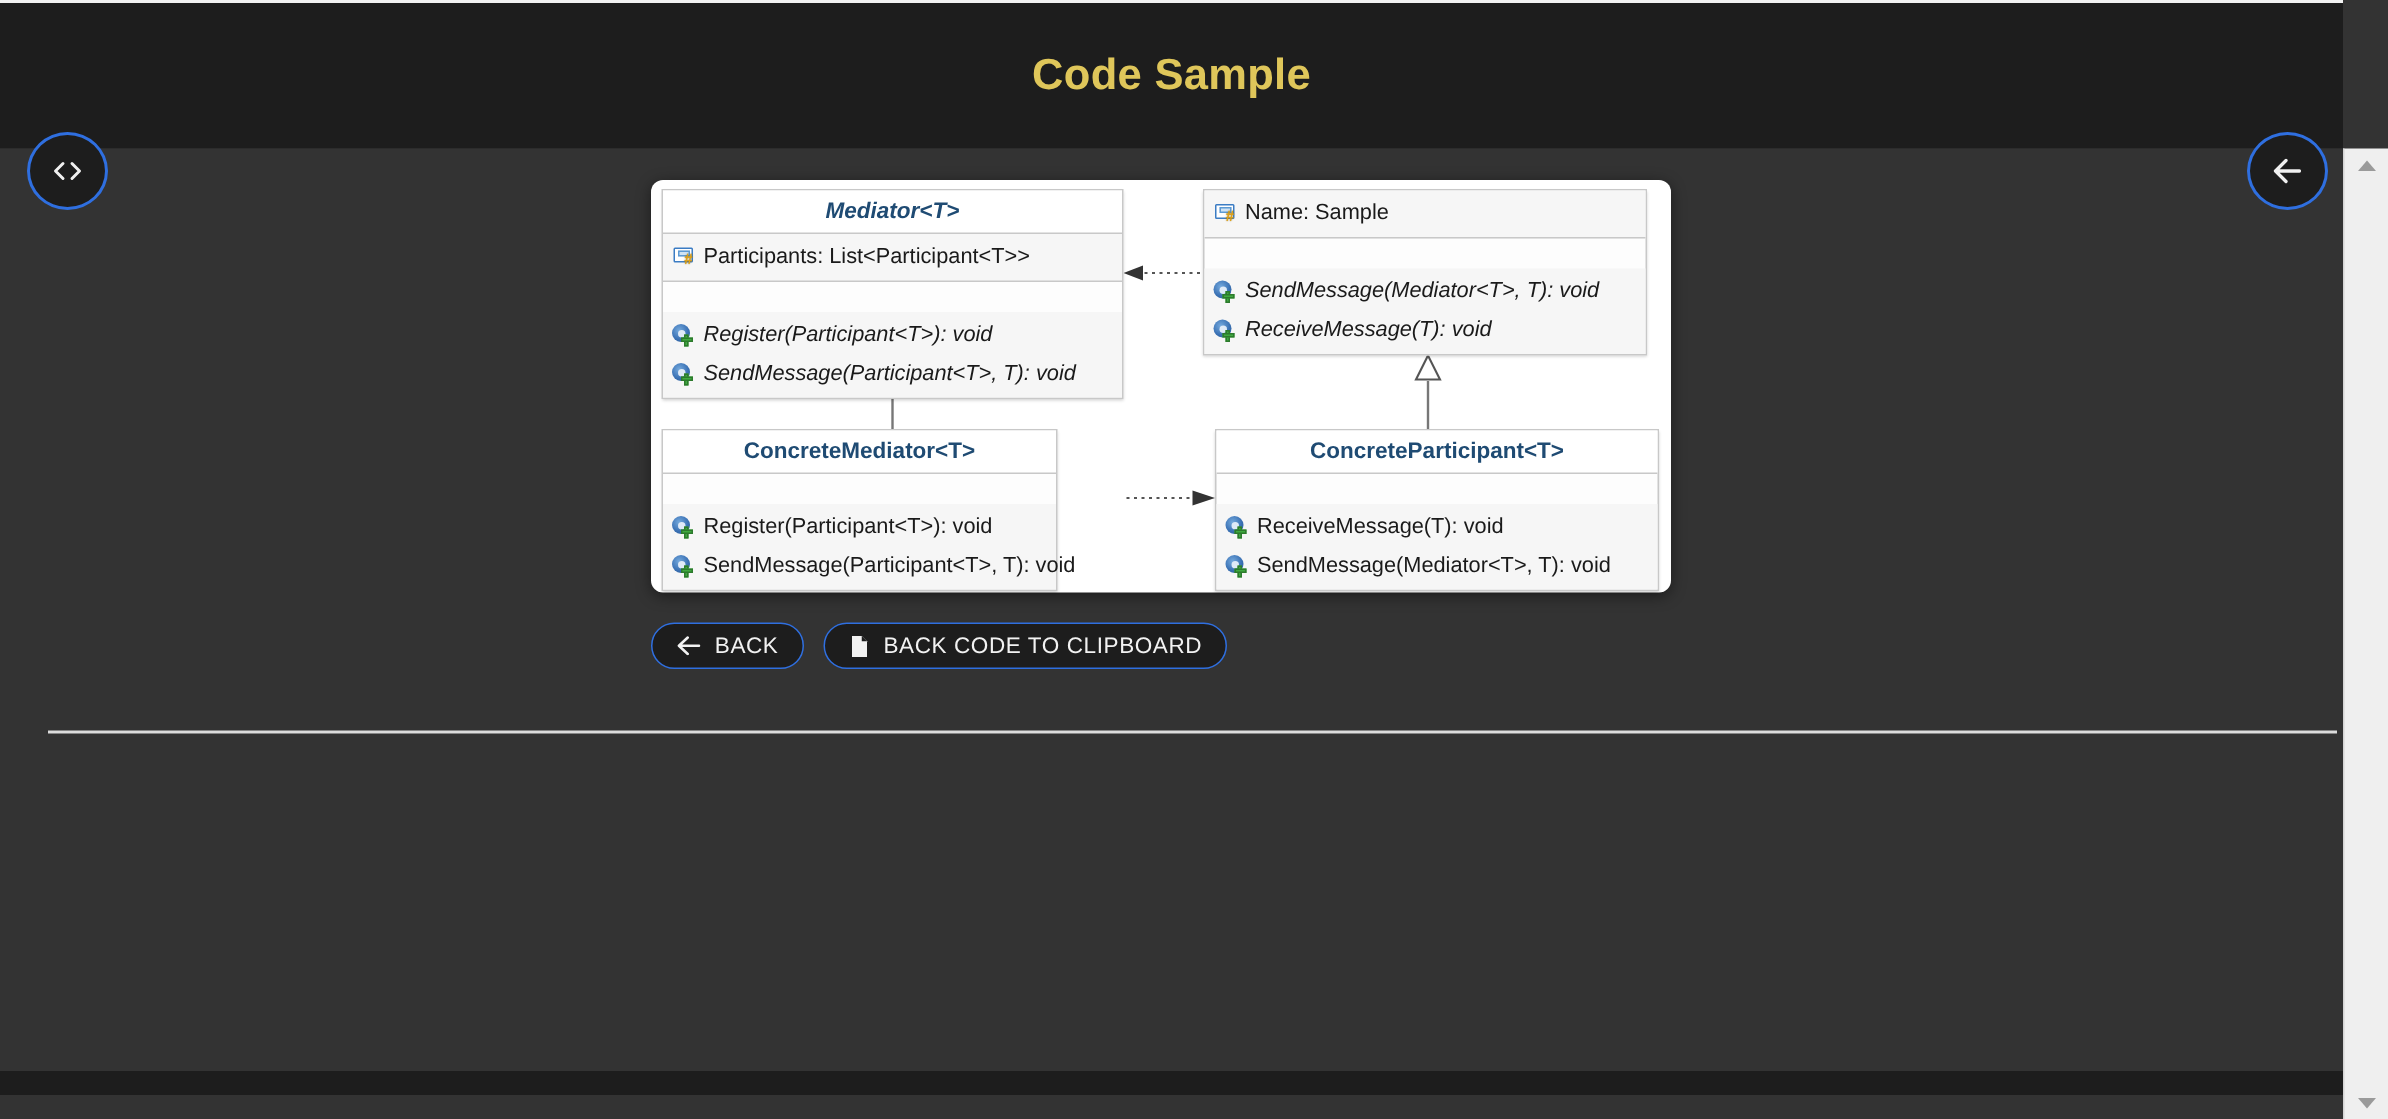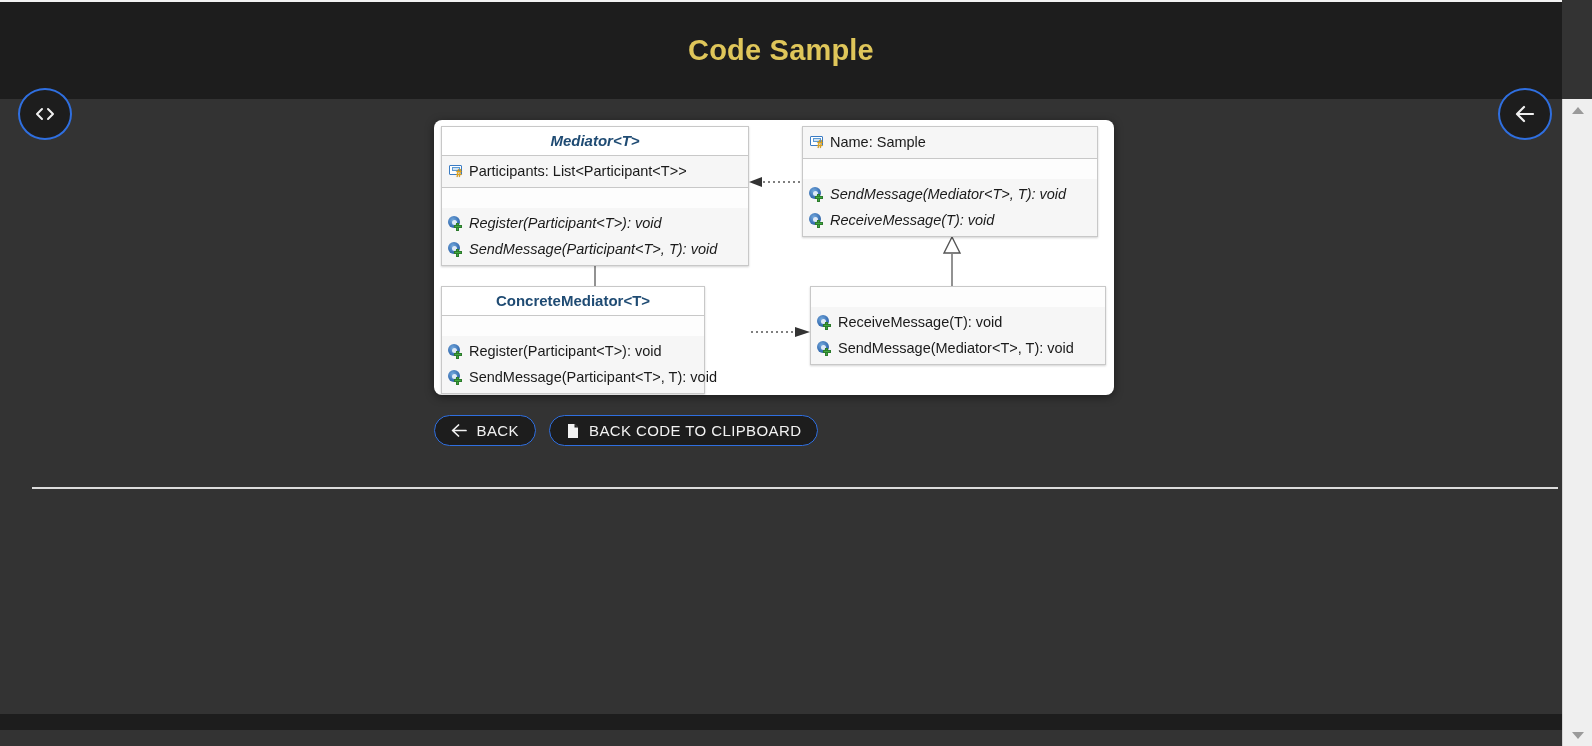--- a/index.html
+++ b/index.html
@@ -394,20 +394,21 @@
                 <i class="gear"></i>
                 <i class="plusv"></i>
                 <i class="plush"></i>
               </span>
             <span>SendMessage(Participant&lt;T&gt;, T): void</span>
           </div>
         </div>
       </div>
 
       <div class="uml-box" id="box-concrete-participant">
+        <div class="uml-title">ConcreteParticipant&lt;T&gt;</div>
         <div class="uml-section">
           <div class="uml-row">
             <span class="icon-slot ico-method">
                 <i class="gear"></i>
                 <i class="plusv"></i>
                 <i class="plush"></i>
               </span>
             <span>ReceiveMessage(T): void</span>
           </div>
           <div class="uml-row">

